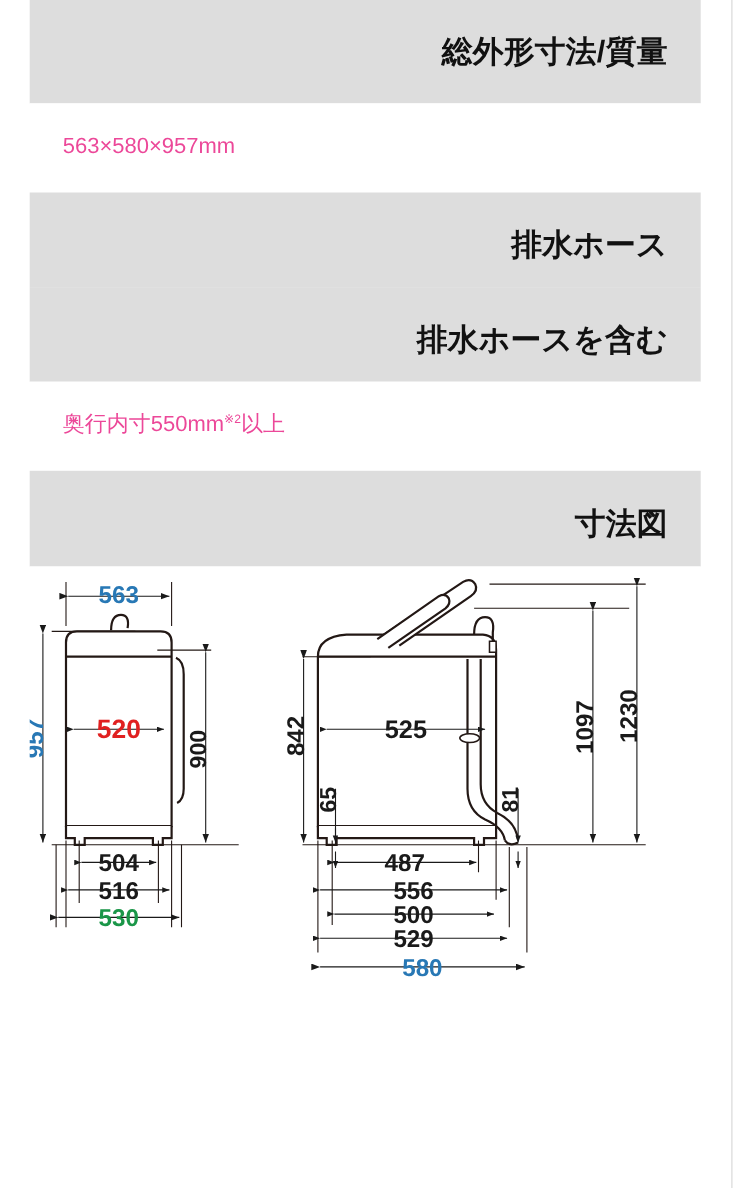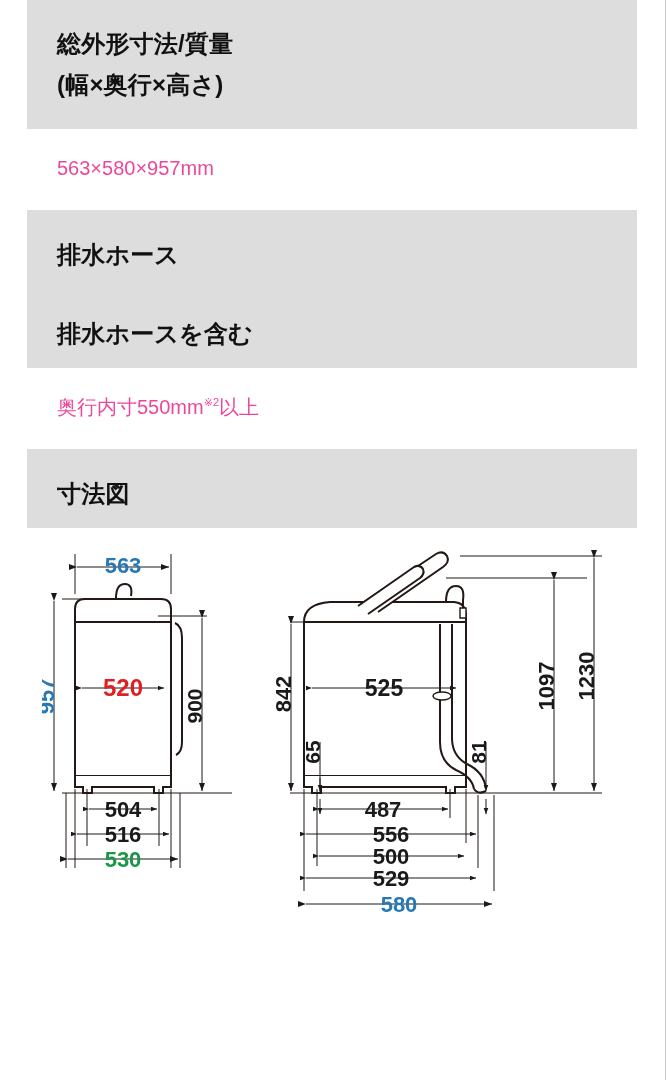--- a/index.html
+++ b/index.html
@@ -18,25 +18,26 @@
   .spec-table {
     position: absolute;
     left: 27px; top: 0;
     width: 610px;
   }
   .band {
     background: #dddddd;
     padding: 23px 30px 23px 30px;
   }
   .band-title {
-    font-size: 24px;
+    font-size: 28px;
     font-weight: bold;
     color: #111111;
     line-height: 1.72;
     letter-spacing: .2px;
+    text-align: right;
   }
   .band-title .ln { display: block; white-space: nowrap; }
   .value {
     background: #ffffff;
     padding: 22px 30px 24px 30px;
   }
   .value-line {
     font-size: 20px;
     color: #ec4899;
     line-height: 1.75;
@@ -46,37 +47,34 @@
   .value-line sup {
     font-size: 11px;
     vertical-align: super;
     line-height: 0;
   }
   .band.tight { padding-top: 24px; padding-bottom: 14px; }
   .diagram-wrap {
     background: #ffffff;
     padding: 6px 0 0 0;
     display: flex;
-    justify-content: center;
-    margin-top: 12px;
   }
   svg.dimdrawing { display: block; }
   .dimtxt { font-family: "Liberation Sans", "DejaVu Sans", sans-serif; font-weight: bold; }
 </style>
 </head>
 <body>
 
 <div class="page">
 
   <div class="spec-table">
 
     <div class="band">
       <div class="band-title">
         <span class="ln">総外形寸法/質量</span>
-        <span class="ln">(幅×奥行×高さ)</span>
       </div>
     </div>
     <div class="value">
       <div class="value-line">563×580×957mm</div>
     </div>
 
     <div class="band tight">
       <div class="band-title">
         <span class="ln">排水ホース</span>
       </div>

